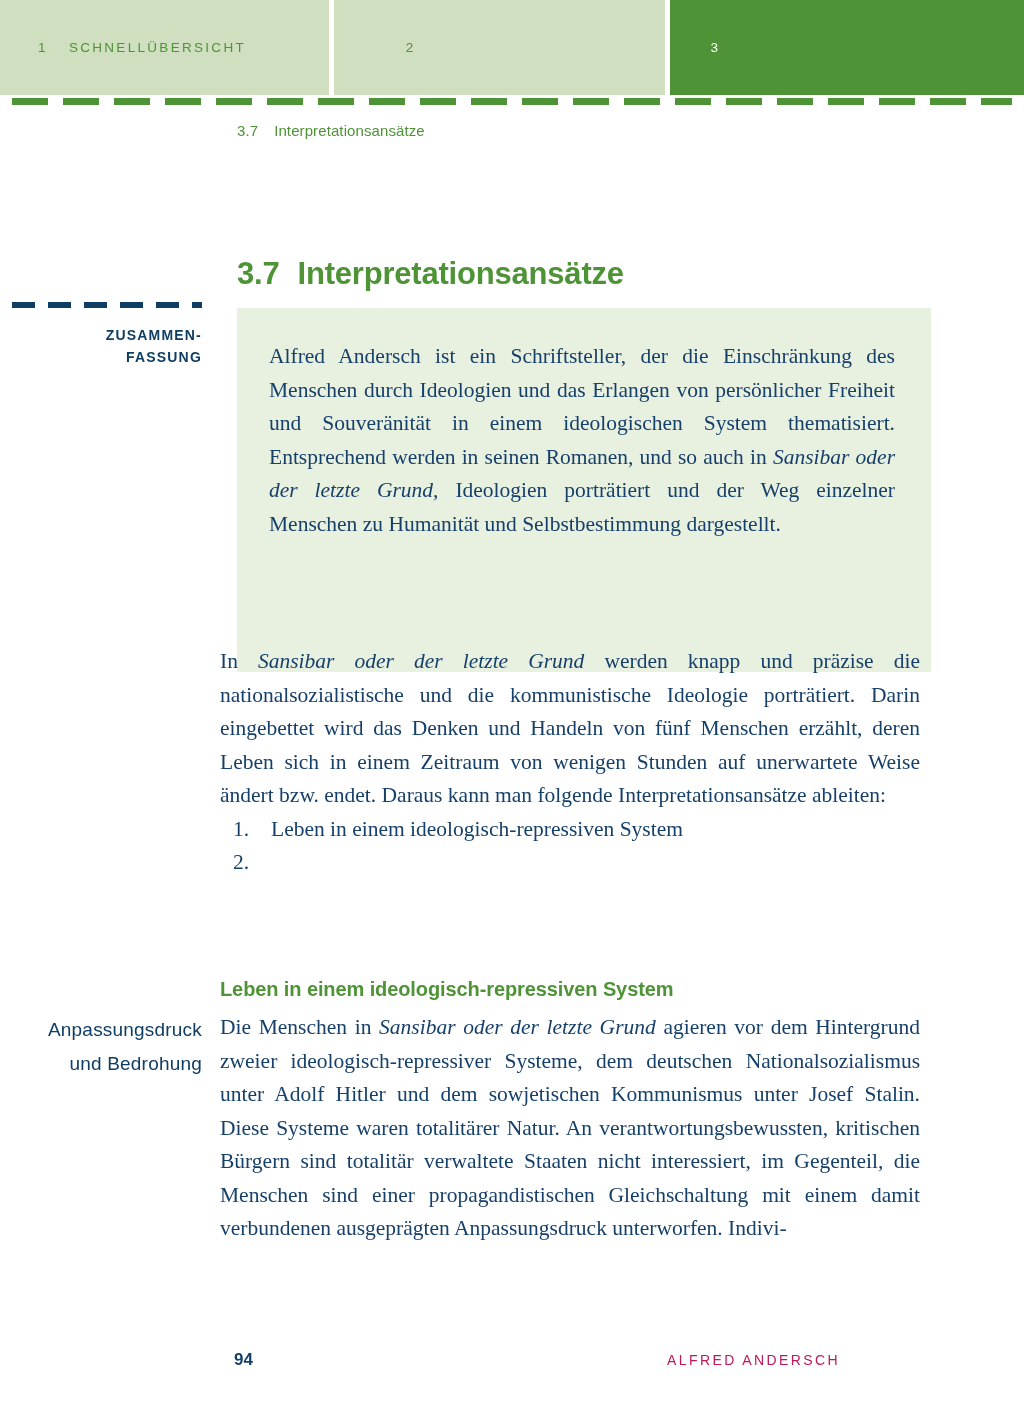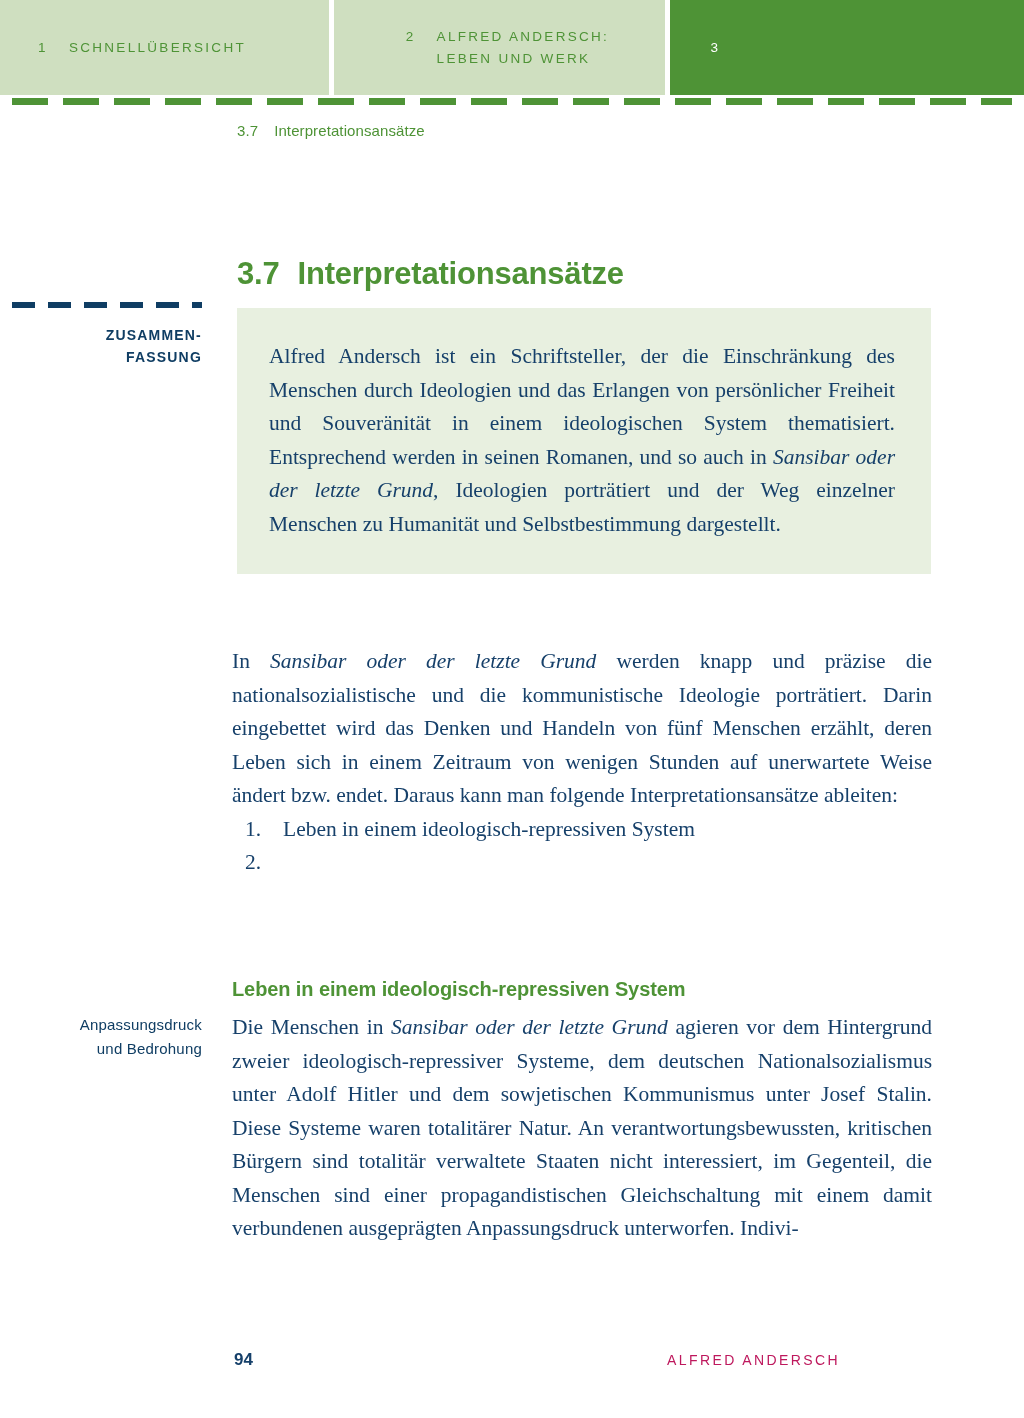--- a/index.html
+++ b/index.html
@@ -137,50 +137,50 @@
       #ffffff 36px
     );
   }
   .margin-note-ab {
     top: 1013px;
     left: 14px;
     width: 188px;
     text-align: right;
     font-weight: 400;
     letter-spacing: 0.2px;
-    font-size: 15px;
-    line-height: 24px;
+    font-size: 19px;
+    line-height: 34px;
   }
 
   
   .summary-box {
     position: absolute;
     top: 308px;
     left: 237px;
     width: 694px;
-    height: 266px;
+    height: 364px;
     background: #e8f0e0;
     box-sizing: border-box;
     padding: 32px 36px 0 32px;
   }
   .summary-box p {
     margin: 0;
     font-family: "Liberation Serif", serif;
     font-size: 21.5px;
     line-height: 33.5px;
     color: #16406a;
     text-align: justify;
     text-justify: inter-word;
     hyphens: manual;
   }
 
   
   .body-col {
     position: absolute;
-    left: 232px;
+    left: 220px;
     width: 700px;
   }
   .body-col p {
     margin: 0;
     font-family: "Liberation Serif", serif;
     font-size: 21.5px;
     line-height: 33.5px;
     color: #16406a;
     text-align: justify;
     text-justify: inter-word;
@@ -253,22 +253,20 @@
   <div class="tab tab-inactive tab-1">
     <div class="tab-inner">
       <span class="tab-num">1</span>
       <span class="tab-label">SCHNELLÜBERSICHT</span>
     </div>
   </div>
   <div class="tab-gap"></div>
   <div class="tab tab-inactive tab-2">
     <div class="tab-inner">
       <span class="tab-num">2</span>
-      <span class="tab-label">ALFRED ANDERSCH:
-LEBEN UND WERK</span>
     </div>
   </div>
   <div class="tab-gap"></div>
   <div class="tab tab-active tab-3">
     <div class="tab-inner">
       <span class="tab-num">3</span>
     </div>
   </div>
 </div>
 <div class="header-rule"></div>

